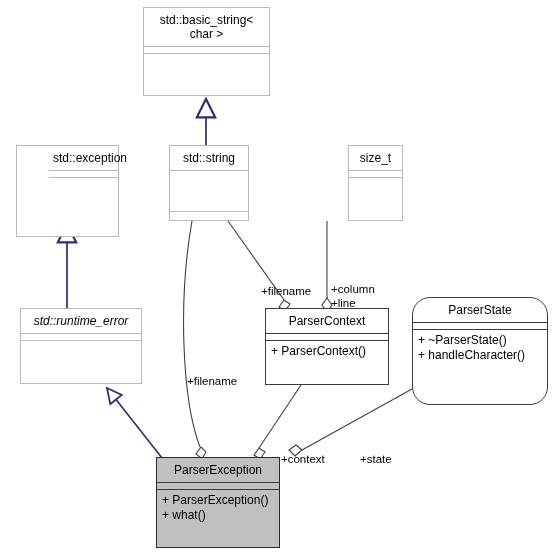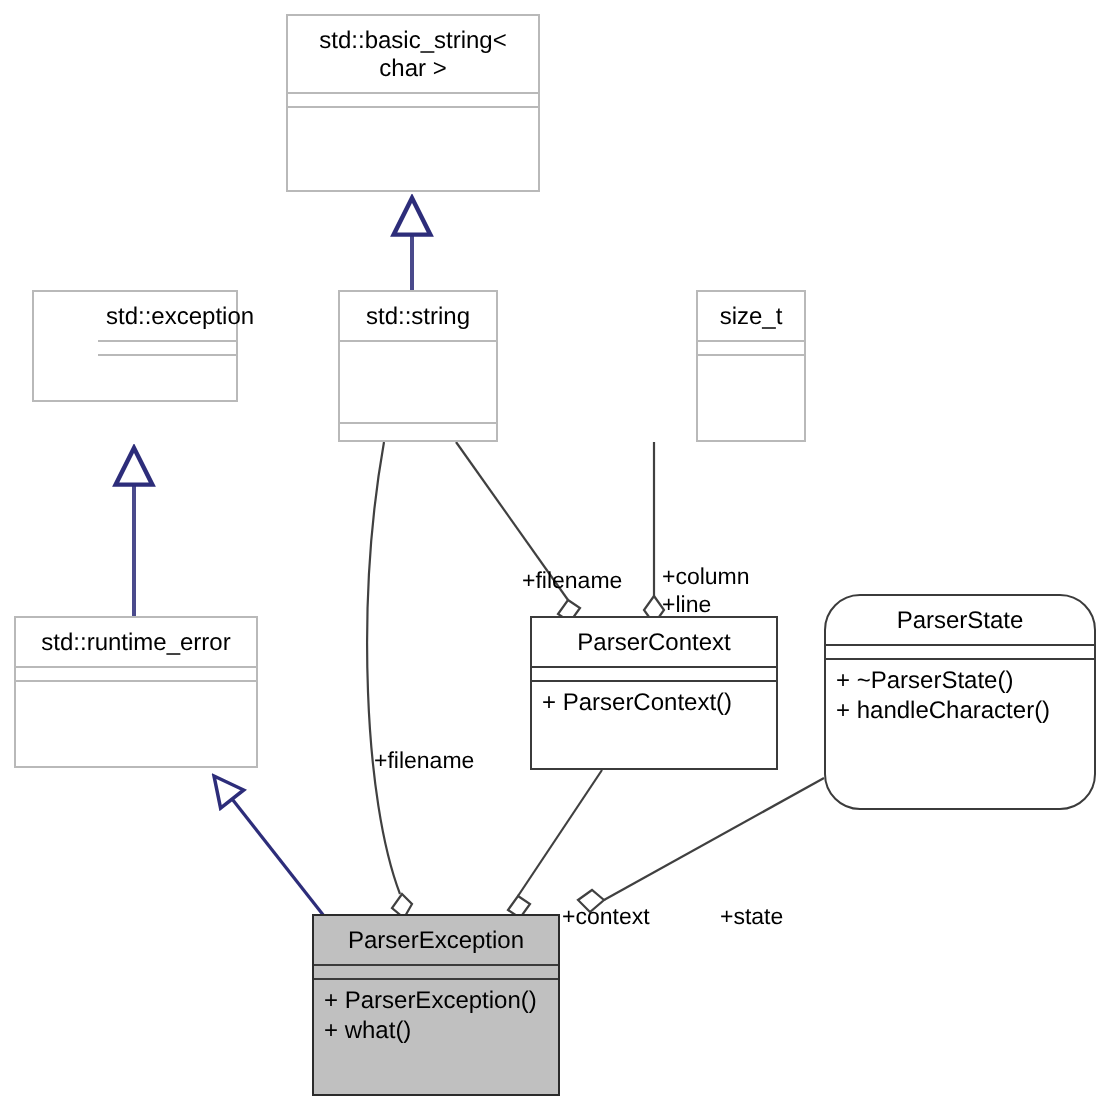--- a/index.html
+++ b/index.html
@@ -92,39 +92,39 @@
     <path d="M 302 450 L 296 445 L 289 450 L 295 456 z" fill="#ffffff" stroke="#404040" stroke-width="1.1"></path>
   </svg>
 
   <div class="uml" id="box-basic_string" style="left: 143px; top: 7px; width: 127px; height: 89px;">
     <div class="title">std::basic_string&lt;
 char &gt;</div>
     <div class="attrs"></div>
     <div class="ops"></div>
   </div>
 
-  <div class="uml" id="box-exception" style="left: 16px; top: 145px; width: 103px; height: 56px; padding-left: 32px;">
+  <div class="uml" id="box-exception" style="left: 16px; top: 145px; width: 103px; height: 92px; padding-left: 32px;">
     <div class="title">std::exception</div>
     <div class="attrs"></div>
     <div class="ops"></div>
   </div>
 
   <div class="uml" id="box-string" style="left: 169px; top: 145px; width: 80px; height: 76px; gap: 34px;">
     <div class="title">std::string</div>
     <div class="attrs"></div>
     <div class="ops"></div>
   </div>
 
   <div class="uml" id="box-size_t" style="left: 300px; top: 145px; width: 55px; height: 76px; margin-left: 48px;">
     <div class="title">size_t</div>
     <div class="attrs"></div>
     <div class="ops"></div>
   </div>
 
-  <div class="uml" id="box-runtime_error" style="left: 7px; top: 308px; width: 122px; height: 76px;">
+  <div class="uml" id="box-runtime_error" style="left: 20px; top: 308px; width: 122px; height: 76px; font-style: italic;">
     <div class="title">std::runtime_error</div>
     <div class="attrs"></div>
     <div class="ops"></div>
   </div>
 
   <div class="uml strong" id="box-parser_context" style="left: 265px; top: 308px; width: 124px; height: 77px;">
     <div class="title">ParserContext</div>
     <div class="attrs"></div>
     <div class="ops">+ ParserContext()</div>
   </div>

